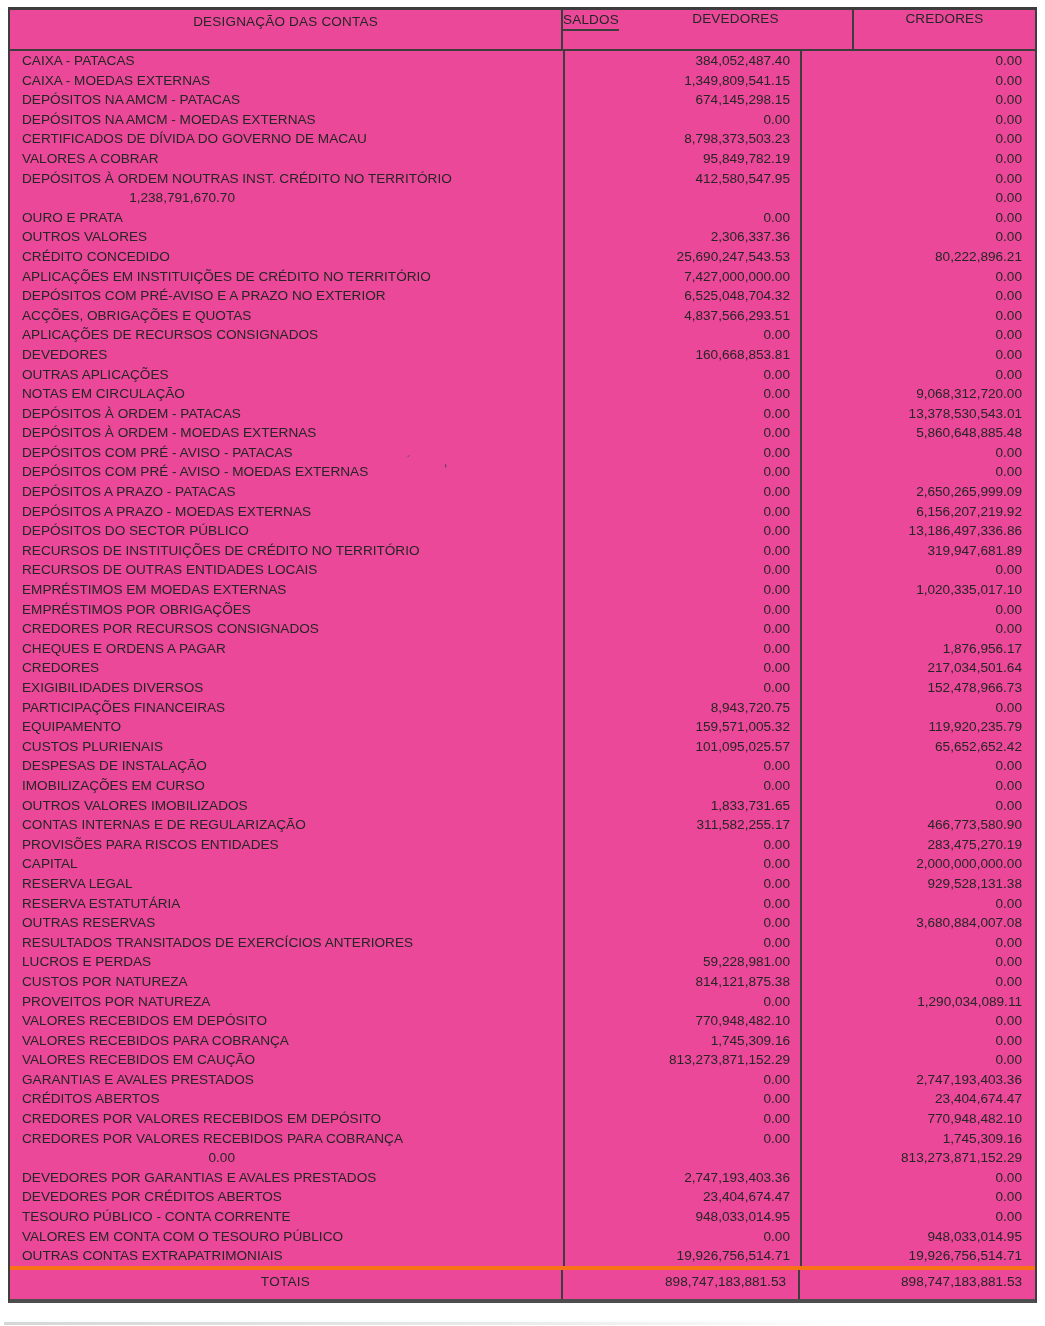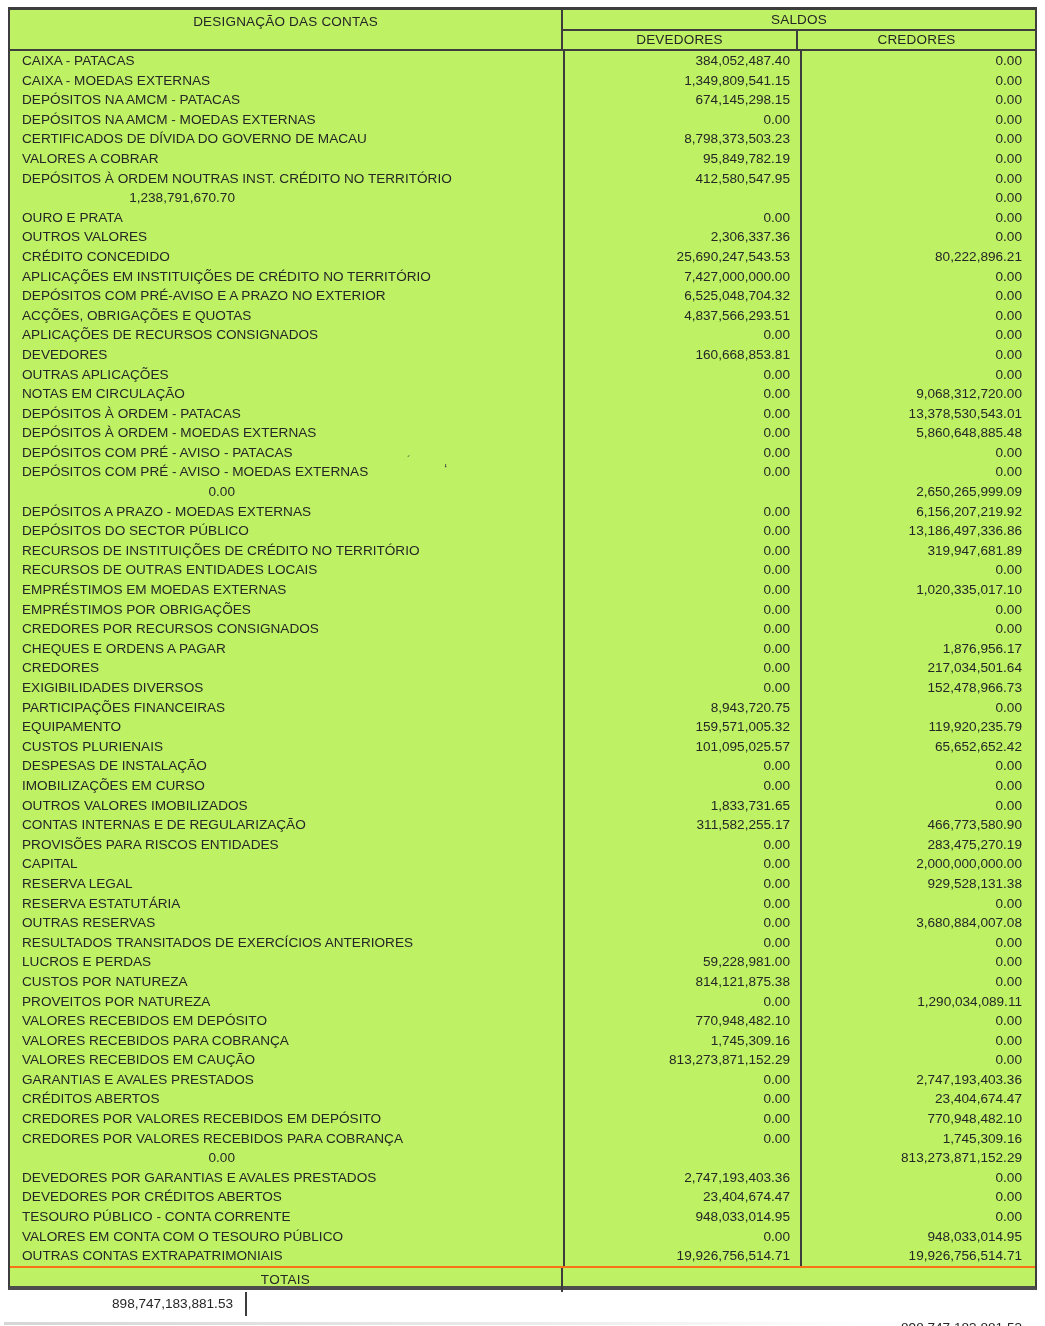--- a/index.html
+++ b/index.html
@@ -5,30 +5,30 @@
   html,body { margin:0; padding:0; background:#e8e8e8; }
   .page {
     position:relative; width:1045px; height:1326px; background:#ffffff;
     font-family:"Liberation Sans", sans-serif; color:#262626; overflow:hidden;
   }
   .page * { box-sizing:border-box; }
 
   .tbl {
     position:absolute; left:8px; top:7px; width:1029px;
     border:2px solid #3d3d3d; border-top-width:3px; border-bottom:4px solid #4d4d4d;
-    background:#bef264;
+    background:#ec4899;
   }
 
   
   .thead { display:flex; height:41px; border-bottom:2px solid #3d3d3d; }
   .h-col1 {
     width:553px; border-right:2px solid #3d3d3d; text-align:center;
     padding-top:4px; font-size:13.5px; letter-spacing:.2px;
   }
-  .h-right { flex:1; display:flex; flex-direction:column; }
+  .h-right { flex:1; display:flex; flex-direction:row; }
   .h-saldos {
     height:21px; border-bottom:2px solid #3d3d3d; text-align:center;
     font-size:13.5px; padding-top:2px; letter-spacing:.2px;
   }
   .h-sub { flex:1; display:flex; }
   .h-dev {
     width:235px; border-right:2px solid #3d3d3d; text-align:center;
     font-size:13.5px; padding-top:1px; letter-spacing:.2px;
   }
   .h-cred { flex:1; text-align:center; font-size:13.5px; padding-top:1px; letter-spacing:.2px; }
@@ -37,21 +37,21 @@
   .tbody { position:relative; padding-top:0; }
   .vline { position:absolute; top:0; bottom:0; width:2px; background:#3d3d3d; }
   .vline.v1 { left:553px; }
   .vline.v2 { left:790px; }
   .row { display:flex; height:19.6px; line-height:19.6px; font-size:13.6px; white-space:nowrap; }
   .c1 { width:555px; padding-left:12px; overflow:hidden; }
   .c2 { width:237px; padding-right:12px; text-align:right; }
   .c3 { flex:1; padding-right:13px; text-align:right; }
 
   
-  .tfoot { display:flex; height:20px; border-top:2px solid #f97316;flex-direction:column; }
+  .tfoot { display:flex; height:33px; border-top:4px solid #f97316; }
   .f1 {
     width:553px; border-right:2px solid #3d3d3d; text-align:center;
     font-size:13.5px; line-height:24px; letter-spacing:.3px;
   }
   .f2 {
     width:237px; border-right:2px solid #3d3d3d; text-align:right;
     padding-right:12px; font-size:13.6px; line-height:24px;
   }
   .f3 { flex:1; text-align:right; padding-right:13px; font-size:13.6px; line-height:24px; }
 
@@ -188,20 +188,21 @@
           <div class="c1">DEPÓSITOS COM PRÉ - AVISO - PATACAS</div>
           <div class="c2">0.00</div>
           <div class="c3">0.00</div>
         </div>
         <div class="row">
           <div class="c1">DEPÓSITOS COM PRÉ - AVISO - MOEDAS EXTERNAS</div>
           <div class="c2">0.00</div>
           <div class="c3">0.00</div>
         </div>
         <div class="row">
+          <div class="c1">DEPÓSITOS A PRAZO - PATACAS</div>
           <div class="c2">0.00</div>
           <div class="c3">2,650,265,999.09</div>
         </div>
         <div class="row">
           <div class="c1">DEPÓSITOS A PRAZO - MOEDAS EXTERNAS</div>
           <div class="c2">0.00</div>
           <div class="c3">6,156,207,219.92</div>
         </div>
         <div class="row">
           <div class="c1">DEPÓSITOS DO SECTOR PÚBLICO</div>

